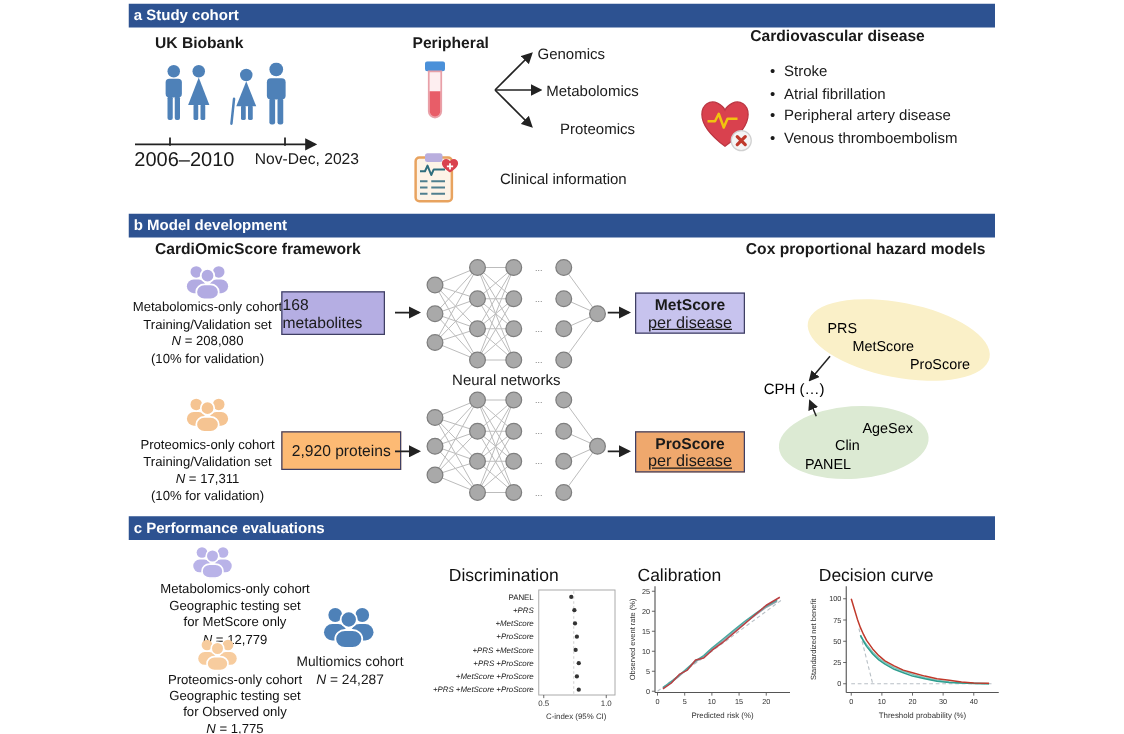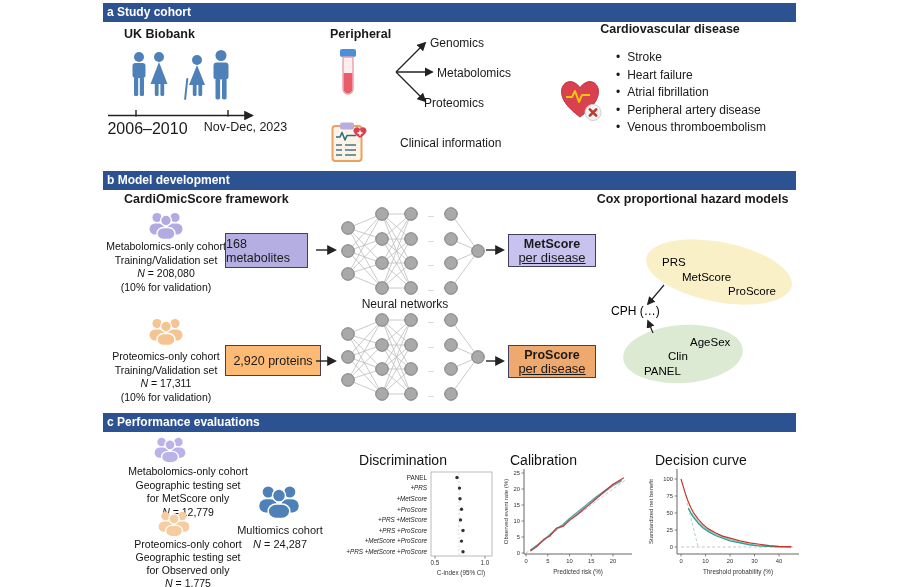--- a/index.html
+++ b/index.html
@@ -83,21 +83,21 @@
         <marker id="ah-a" viewBox="0 0 10 10" refX="8" refY="5" markerWidth="7" markerHeight="7" orient="auto">
           <path d="M0,0 L10,5 L0,10 z" fill="#222"></path>
         </marker>
       </defs>
     <line x1="4" y1="38" x2="33" y2="9" stroke="#222" stroke-width="1.3" marker-end="url(#ah-a)"></line>
     <line x1="4" y1="38" x2="40" y2="38" stroke="#222" stroke-width="1.3" marker-end="url(#ah-a)"></line>
     <line x1="4" y1="38" x2="33" y2="67" stroke="#222" stroke-width="1.3" marker-end="url(#ah-a)"></line>
   </svg>
   <div class="abs t12" style="left:430px;top:36px;">Genomics</div>
   <div class="abs t12" style="left:437px;top:66px;">Metabolomics</div>
-  <div class="abs t12" style="left:424px;top:96px;">Proteomics</div>
+  <div class="abs t12" style="left:448px;top:96px;">Proteomics</div>
 
   <svg class="abs" style="left:331px;top:122px;" width="36" height="41" viewBox="0 0 36 41">
     <rect x="1.5" y="4" width="29" height="35" rx="3" fill="#fdf3e7" stroke="#e8a35f" stroke-width="2"></rect>
     <rect x="9" y="0.5" width="14" height="7" rx="2" fill="#b9aede"></rect>
     <polyline points="5,15 9,15 11,10.5 14,18 16,13.5 25,13.5" fill="none" stroke="#2e6e7e" stroke-width="1.6" stroke-linejoin="round"></polyline>
     <g stroke="#4f7f8f" stroke-width="1.6">
       <line x1="5" y1="23" x2="11" y2="23"></line>
         <line x1="14" y1="23" x2="25" y2="23"></line>
       <line x1="5" y1="28" x2="11" y2="28"></line>
         <line x1="14" y1="28" x2="25" y2="28"></line>
@@ -113,21 +113,20 @@
 
   <svg class="abs" style="left:557px;top:76px;" width="46" height="46" viewBox="0 0 46 46">
     <path d="M23,41 C11,32 4.5,24 4.5,15.5 C4.5,8 11,3.5 17,6.5 C20,8 22,10 23,12 C24,10 26,8 29,6.5 C35,3.5 41.5,8 41.5,15.5 C41.5,24 35,32 23,41 z" fill="#d9414e" stroke="#bb3642" stroke-width="1"></path>
     <polyline points="9,21 15,21 18,15 22,26 25,19 33,19" fill="none" stroke="#f1c40f" stroke-width="2" stroke-linejoin="round"></polyline>
     <circle cx="36" cy="36.5" r="8" fill="#f4f4f4" stroke="#d0d0d0"></circle>
     <path d="M32.8,33.3 L39.2,39.7 M39.2,33.3 L32.8,39.7" stroke="#c0392b" stroke-width="2.6" stroke-linecap="round"></path>
   </svg>
 
   <div class="abs bullets" style="left:616px;top:49px;">
     <div>Stroke</div>
-    <div>Heart failure</div>
     <div>Atrial fibrillation</div>
     <div>Peripheral artery disease</div>
     <div>Venous thromboembolism</div>
   </div>
 
   <div class="abs bar" style="top:171px;">
     <span>b Model development</span>
   </div>
 
   <div class="abs h1 ctr" style="left:585px;top:192px;width:215px;">Cox proportional hazard models</div>

